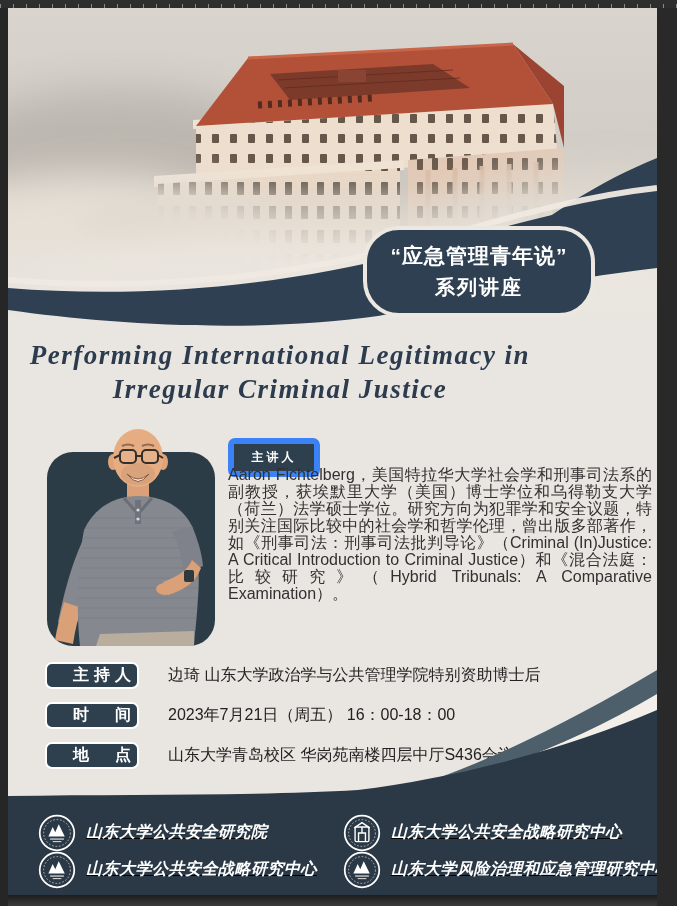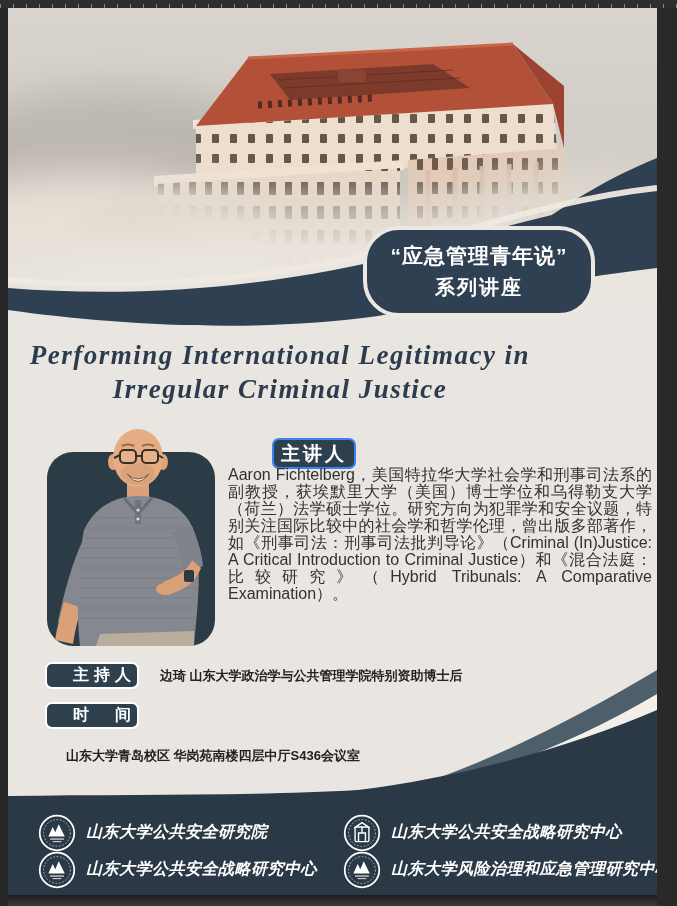--- a/index.html
+++ b/index.html
@@ -21,36 +21,36 @@
          background:#2e4051;border:4px solid #ece8e1;border-radius:36px;
          color:#ffffff;text-align:center;font-weight:700;line-height:1.5;}
   .badge .l1{font-size:21px;letter-spacing:1px;}
   .badge .l2{font-size:20px;letter-spacing:2px;text-align:center;}
   .title{position:absolute;left:0;top:330px;width:544px;text-align:center;
          font-family:"Liberation Serif","DejaVu Serif",serif;font-style:italic;font-weight:700;
          color:#2c3b4d;font-size:27px;line-height:34px;letter-spacing:1.5px;}
   
   .speaker-photo{position:absolute;left:38px;top:414px;width:170px;height:224px;}
   .speaker-label{position:absolute;left:220px;top:430px;width:80px;height:27px;
-        background:#2e3f4e;border:2px solid #3b82f6;border-radius:7px;color:#fff;
-        font-size:19px;font-weight:700;letter-spacing:3px;display:flex;align-items:center;justify-content:center;margin-left:44px;}
+        background:#2e3f4e;border:6px solid #3b82f6;border-radius:7px;color:#fff;
+        font-size:12px;font-weight:700;letter-spacing:3px;display:flex;align-items:center;justify-content:center;}
   .bio{position:absolute;left:220px;top:458px;width:424px;font-size:16px;line-height:17px;
        color:#313131;text-align:justify;}
   
   .details{position:absolute;left:37px;top:654px;width:600px;}
   .row{display:flex;align-items:center;margin-bottom:13px;height:27px;}
   .pill{width:94px;height:27px;background:#2e3f4e;border:2px solid #ffffff;border-radius:7px;
         color:#fff;font-size:16px;font-weight:700;display:flex;align-items:center;justify-content:center;
         flex:none;box-sizing:border-box;padding-left:20px;}
   .pill span{display:inline-block;width:58px;text-align:justify;text-align-last:justify;}
-  .row .val{margin-left:21px;font-size:13px;color:#222;white-space:nowrap;font-weight:bold;}
+  .row .val{margin-left:29px;font-size:16px;color:#222;white-space:nowrap;}
   
   .bottom-swoosh{position:absolute;left:0;top:660px;width:649px;height:227px;}
   .orgs{position:absolute;left:0;top:806px;width:649px;display:grid;
-        grid-template-columns:305px 344px;grid-auto-rows:37px;align-items:center;padding-left:30px;box-sizing:border-box;}
+        grid-template-columns:305px 344px;grid-auto-rows:37px;align-items:center;padding-left:30px;box-sizing:border-box;text-decoration:underline;}
   .org{display:flex;align-items:center;gap:10px;}
   .org .seal{flex:none;width:38px;height:38px;}
   .org .nm{color:#ffffff;font-size:16px;font-weight:700;font-style:italic;letter-spacing:.5px;white-space:nowrap;}
 </style>
 </head>
 <body>
 
 <div id="stage">
   <div class="ruler"></div>
   <div class="frame-left"></div>
@@ -199,22 +199,26 @@
       <div class="row">
         <div class="pill">
             <span>主持人</span>
           </div>
         <div class="val">边琦 山东大学政治学与公共管理学院特别资助博士后</div>
       </div>
       <div class="row">
         <div class="pill">
             <span>时间</span>
           </div>
+        <div class="val">2023年7月21日（周五） 16：00-18：00</div>
       </div>
       <div class="row">
+        <div class="pill">
+            <span>地点</span>
+          </div>
         <div class="val">山东大学青岛校区 华岗苑南楼四层中厅S436会议室</div>
       </div>
     </div>
 
     <svg class="bottom-swoosh" viewBox="0 0 649 227" aria-hidden="true">
       <path d="M385,125 C470,100 560,55 649,2 L649,28 C560,78 470,112 370,130 Z" fill="#4e5f6c"></path>
       <path d="M360,131 C465,114 558,80 649,26 L649,44 C558,82 458,112 352,124 Z" fill="#f3efe8"></path>
       <path d="M0,128 C120,126 250,128 350,122 C450,110 560,80 649,42 L649,227 L0,227 Z" fill="#2b3947"></path>
     </svg>
 

